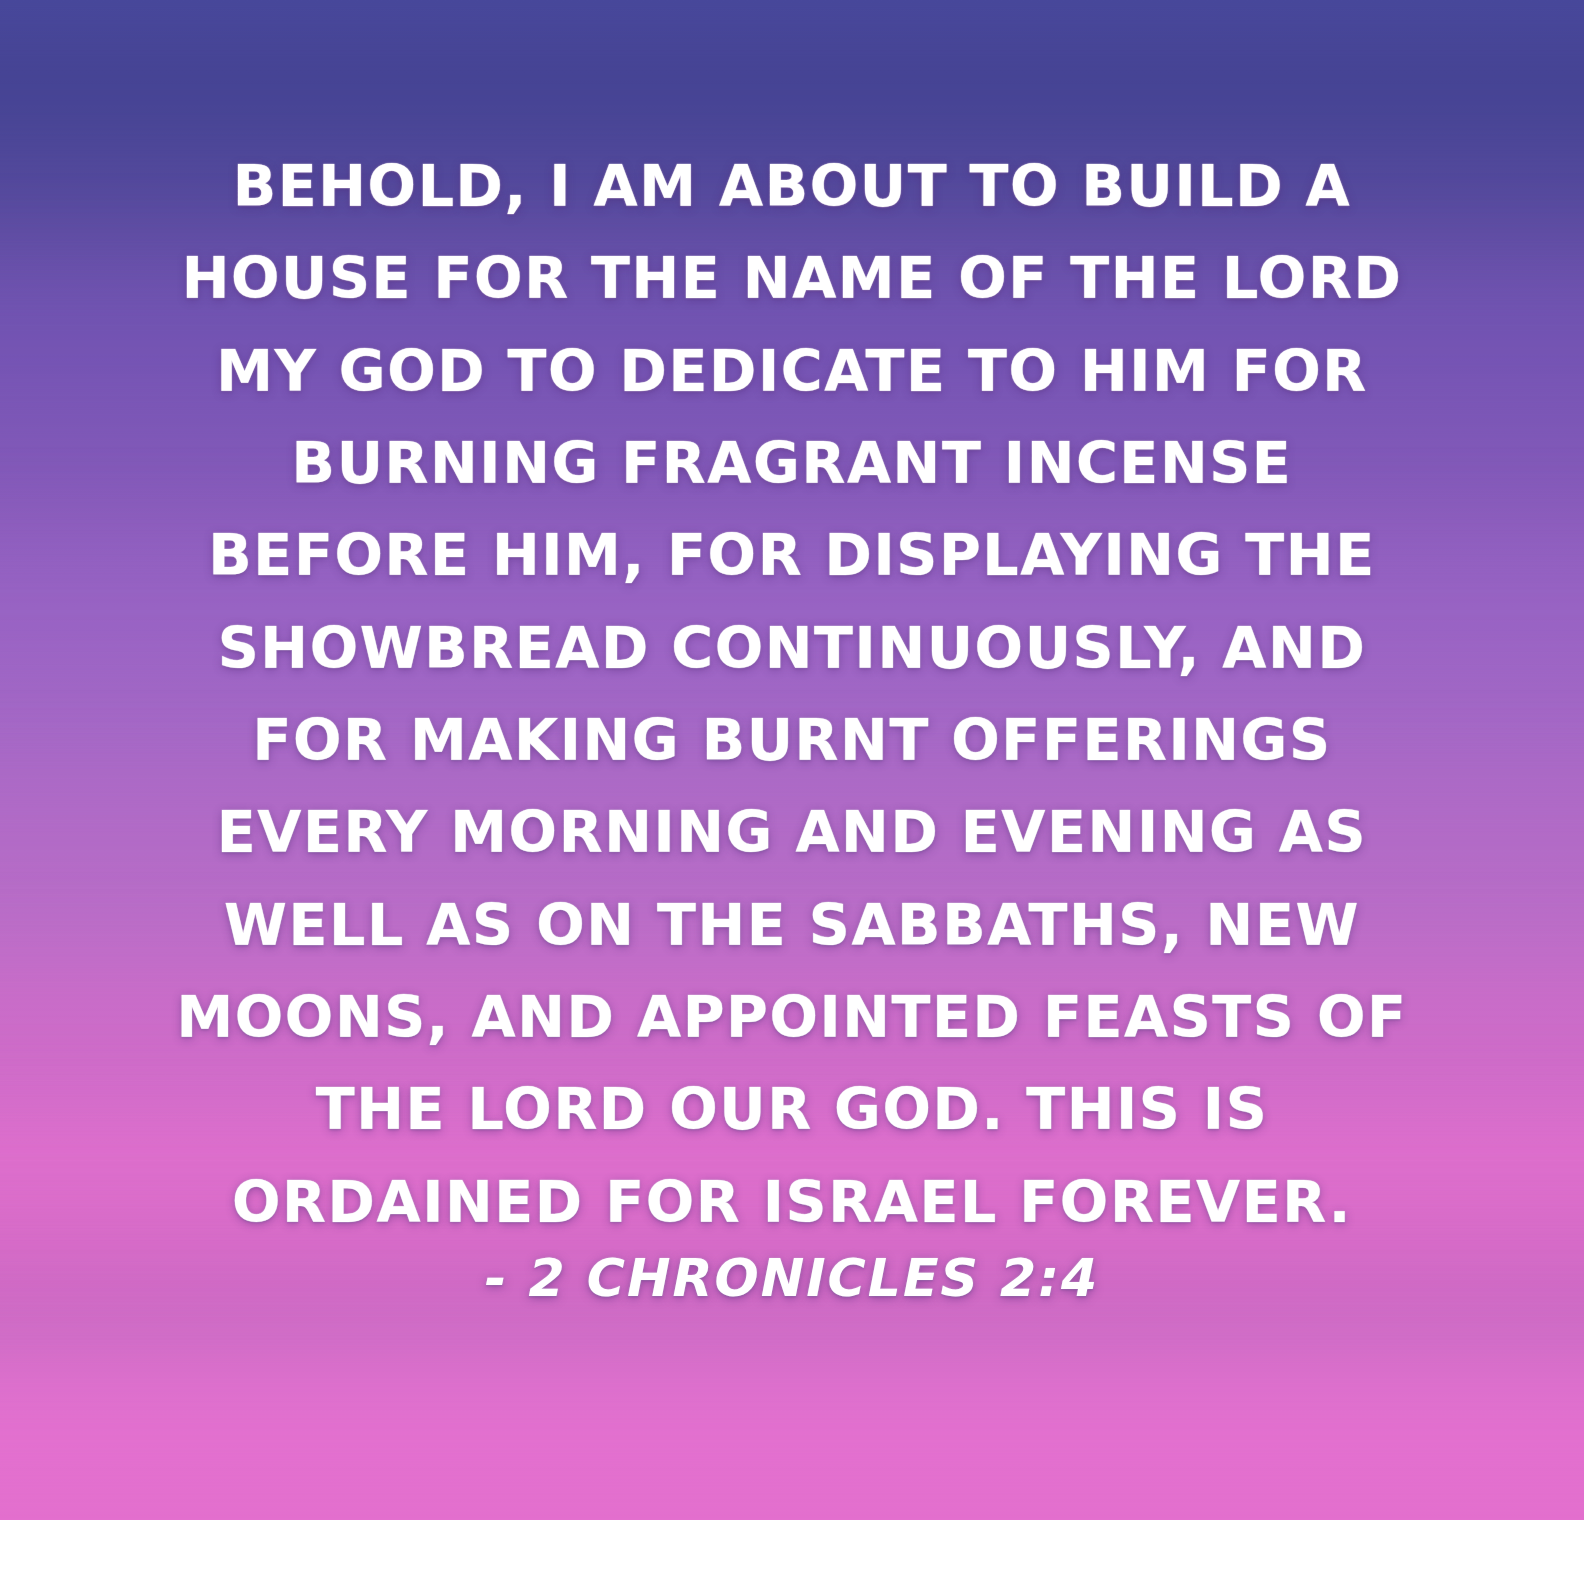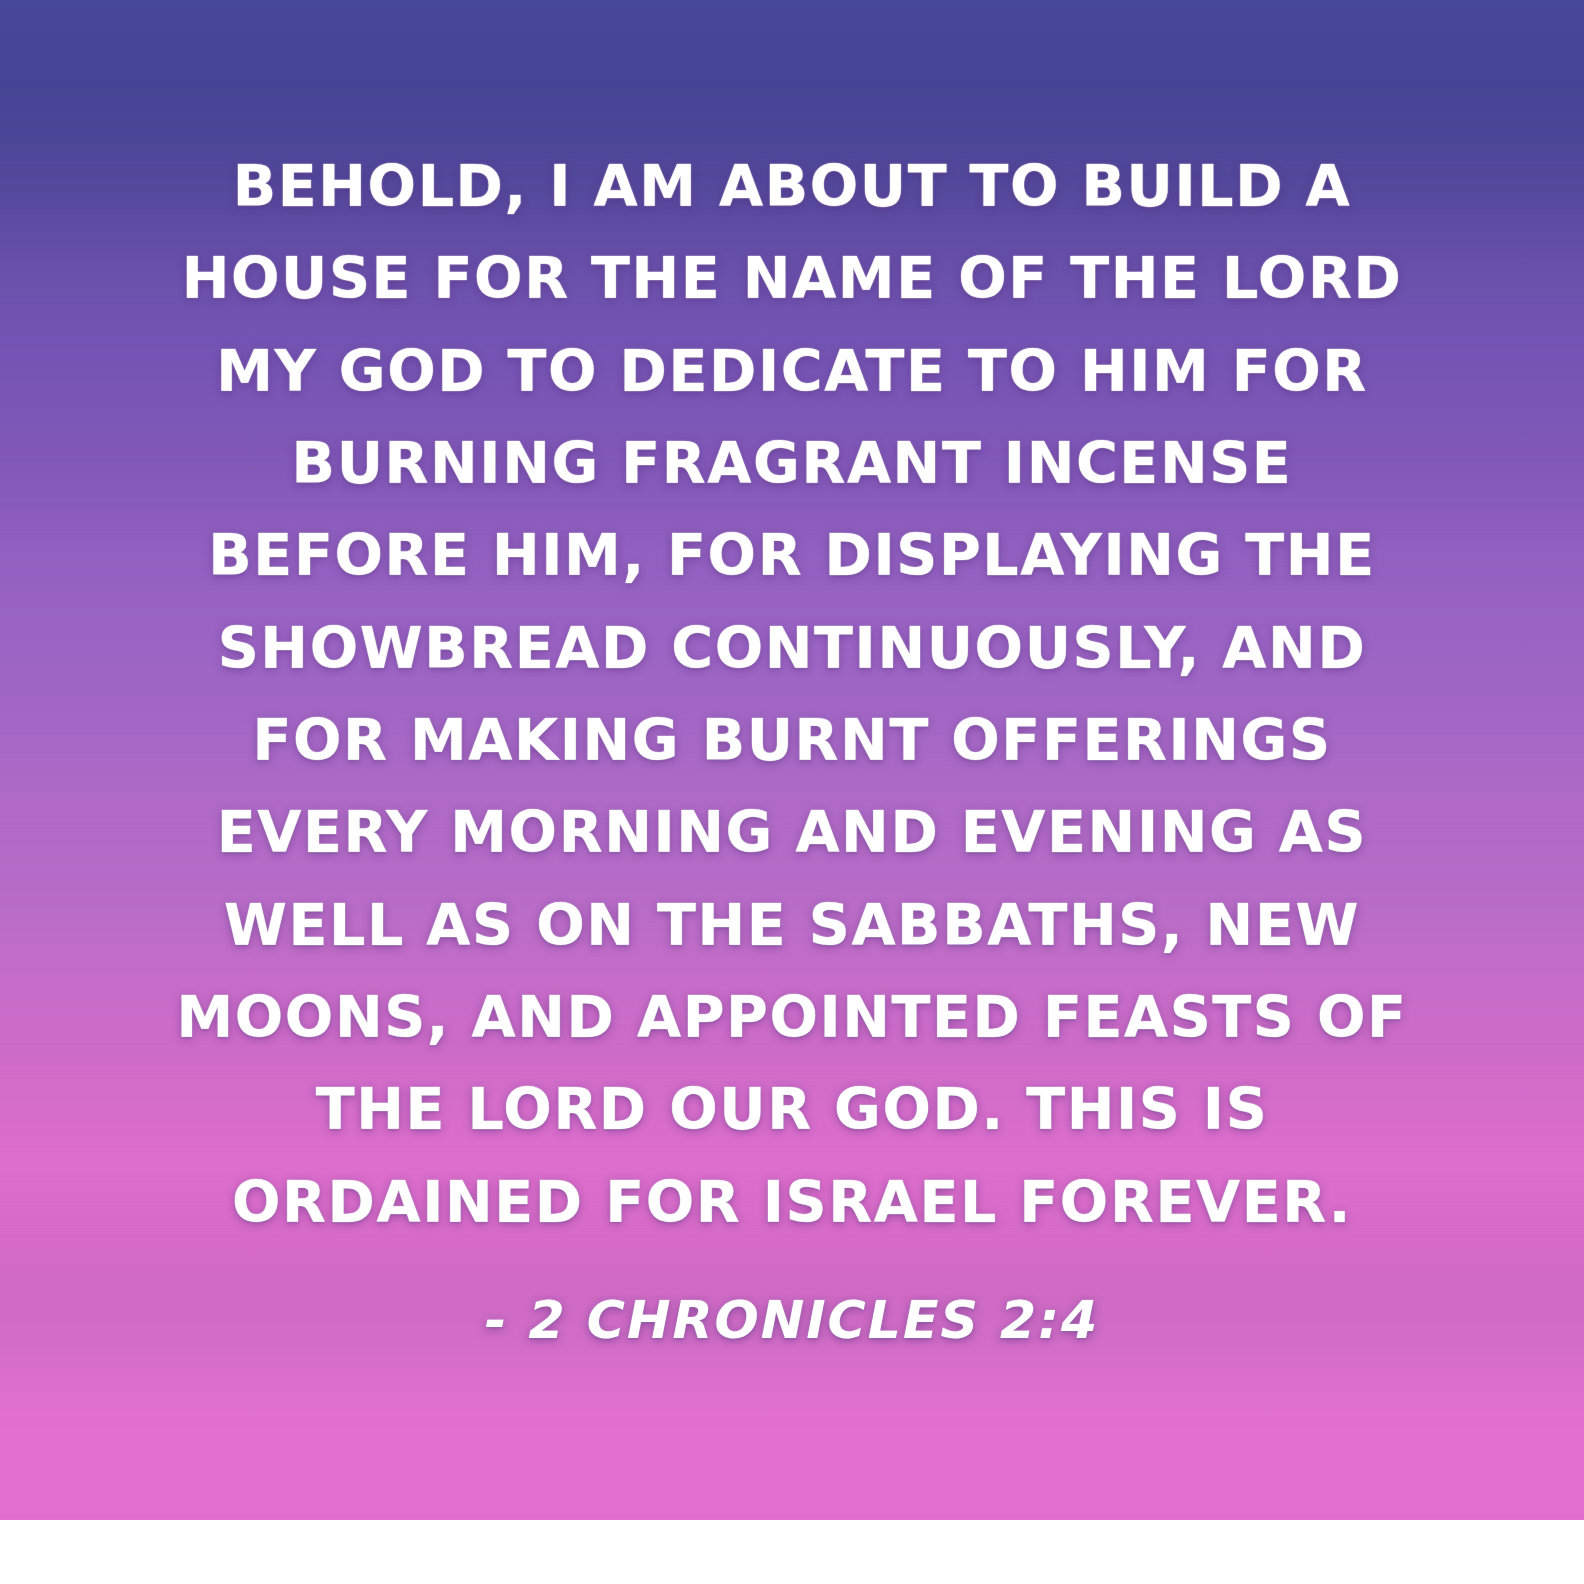--- a/index.html
+++ b/index.html
@@ -76,21 +76,20 @@
     letter-spacing: 1.6px;
     text-transform: uppercase;
     text-shadow:
       0 0 2px rgba(255,255,255,0.55),
       0 2px 10px rgba(80,40,120,0.45),
       0 1px 2px rgba(90,50,130,0.55);
     -webkit-text-stroke: 0.6px rgba(255,255,255,0.35);
   }
 
   .reference {
-    margin-top: 42px;
     color: #ffffff;
     font-family: "DejaVu Sans", sans-serif;
     font-weight: 700;
     font-style: italic;
     font-size: 52px;
     letter-spacing: 2px;
     text-transform: uppercase;
     text-shadow:
       0 0 2px rgba(255,255,255,0.5),
       0 2px 10px rgba(80,40,120,0.5),

